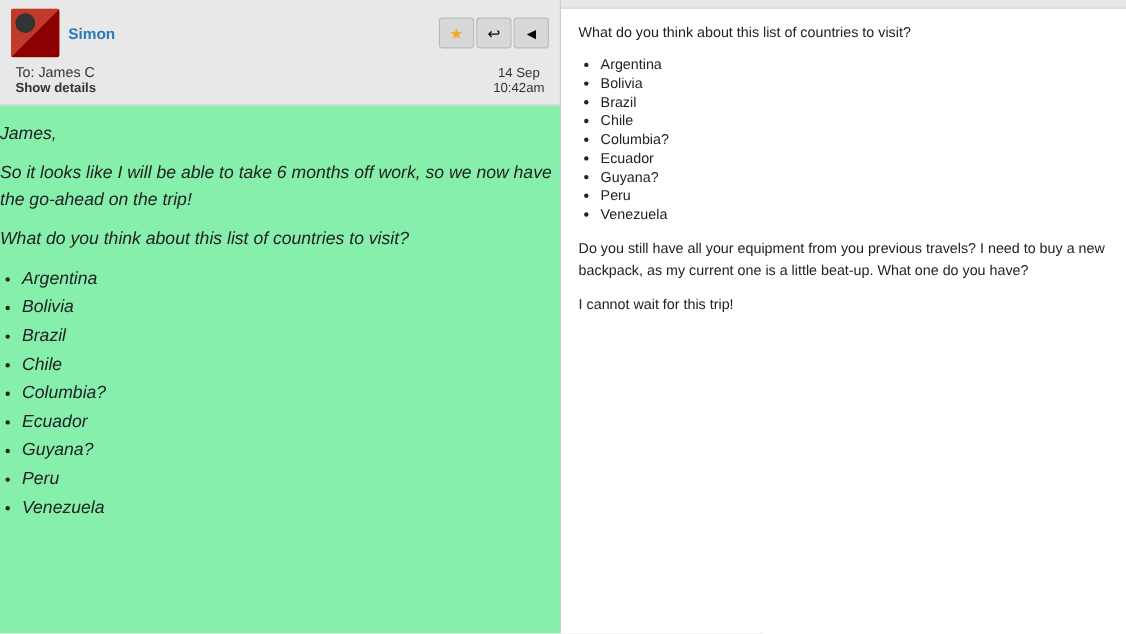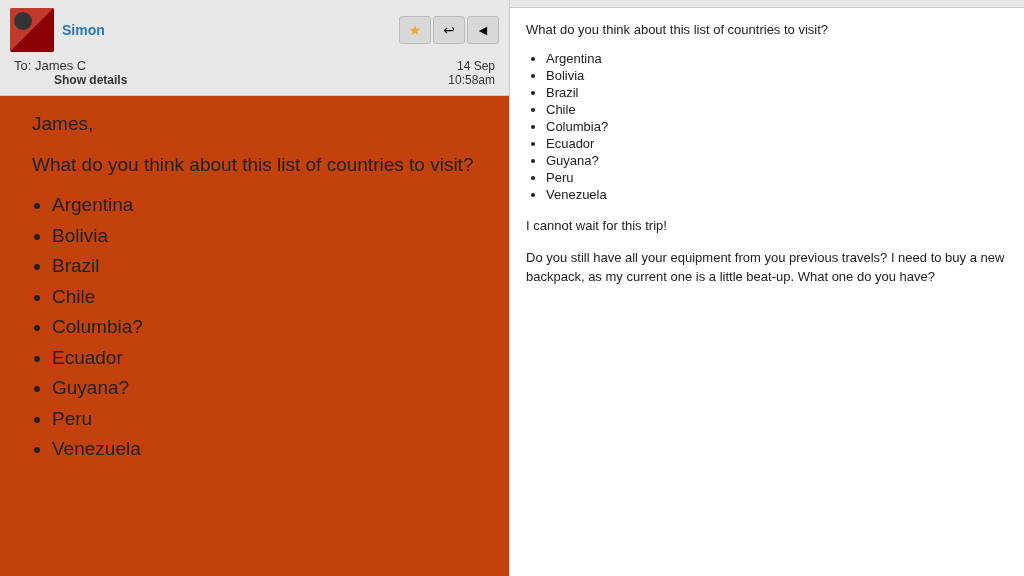--- a/index.html
+++ b/index.html
@@ -8,21 +8,21 @@
       font-size: 13px;
       background: #f0f0f0;
       width: 1024px;
       height: 576px;
       overflow: hidden;
       display: flex;
     }
 
     .left-panel {
       width: 510px;
-      background: #c2410c;
+      background: #86efac;
       border-right: 1px solid #ccc;
       display: flex;
       flex-direction: column;
       height: 576px;
       overflow: hidden;
     }
 
     .right-panel {
       width: 514px;
       background: #fff;
@@ -117,37 +117,37 @@
 
     .to-field {
       font-size: 13px;
       color: #333;
     }
 
     .show-details {
       font-size: 12px;
       font-weight: bold;
       color: #333;
-      margin-left: 40px;
     }
 
     .date-time {
-      text-align: right;
+      text-align: center;
       font-size: 12px;
       color: #333;
     }
 
     
     .email-body {
-      padding: 14px 32px;
+      padding: 14px 0;
       line-height: 1.5;
-      font-size: 19px;
+      font-size: 16px;
       color: #222;
       overflow-y: auto;
       flex: 1;
+      font-style: italic;
     }
 
     .email-body p {
       margin-bottom: 12px;
     }
 
     .email-body ul {
       margin: 8px 0 12px 20px;
     }
 
@@ -203,27 +203,28 @@
         <div class="action-btn">◄</div>
       </div>
     </div>
     <div class="header-meta">
       <div>
         <div class="to-field">To: James C</div>
         <div class="show-details">Show details</div>
       </div>
       <div class="date-time">
         <div>14 Sep</div>
-        <div>10:58am</div>
+        <div>10:42am</div>
       </div>
     </div>
   </div>
 
   <div class="email-body">
     <p>James,</p>
+    <p>So it looks like I will be able to take 6 months off work, so we now have the go-ahead on the trip!</p>
     <p>What do you think about this list of countries to visit?</p>
     <ul>
       <li>Argentina</li>
       <li>Bolivia</li>
       <li>Brazil</li>
       <li>Chile</li>
       <li>Columbia?</li>
       <li>Ecuador</li>
       <li>Guyana?</li>
       <li>Peru</li>
@@ -240,16 +241,16 @@
       <li>Argentina</li>
       <li>Bolivia</li>
       <li>Brazil</li>
       <li>Chile</li>
       <li>Columbia?</li>
       <li>Ecuador</li>
       <li>Guyana?</li>
       <li>Peru</li>
       <li>Venezuela</li>
     </ul>
+    <p>Do you still have all your equipment from you previous travels? I need to buy a new backpack, as my current one is a little beat-up. What one do you have?</p>
     <p>I cannot wait for this trip!</p>
-    <p>Do you still have all your equipment from you previous travels? I need to buy a new backpack, as my current one is a little beat-up. What one do you have?</p>
   </div>
 </div>
 
 </body></html>

